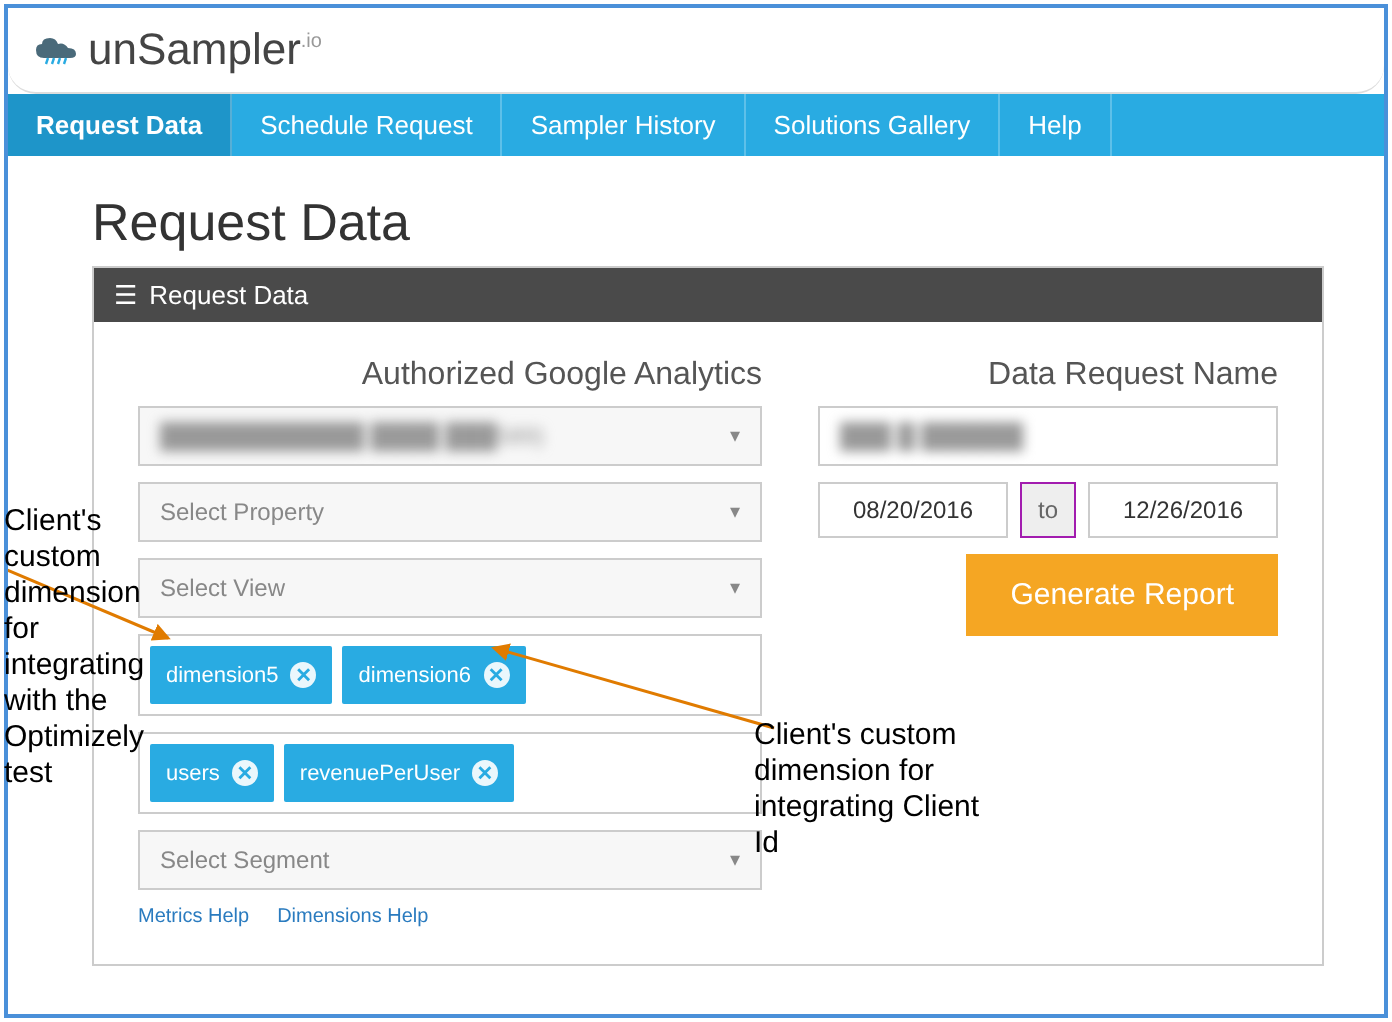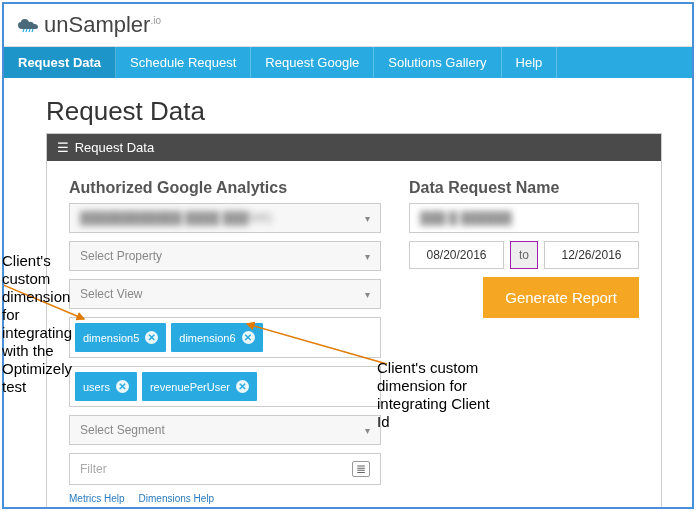--- a/index.html
+++ b/index.html
@@ -1,34 +1,34 @@
 <!DOCTYPE html>
 <html><head>
 <meta charset="utf-8">
 <style>
   * { box-sizing: border-box; margin: 0; padding: 0; }
   body { font-family: "Helvetica Neue", Arial, sans-serif; font-size: 13px; color: #333; background: #fff; width: 696px; }
   .frame { border: 2px solid #4a90d9; width: 692px; height: 507px; margin: 2px; position: relative; overflow: hidden; }
-  .header { display: flex; align-items: center; padding: 8px 12px; border-bottom: 1px solid #ddd; }
+  .header { display: flex; align-items: center; padding: 8px 12px; border-bottom: 1px solid #ddd; border-radius: 14px; }
   .logo { display: flex; align-items: center; gap: 4px; }
   .logo-cloud { width: 24px; height: 16px; }
   .logo-text { font-size: 22px; color: #444; font-weight: 300; }
   .logo-text .bold { font-weight: 500; }
   .logo-text .sup { font-size: 10px; color: #999; vertical-align: super; }
   .navbar { background: #29abe2; display: flex; }
   .nav-item { color: #fff; padding: 8px 14px; font-size: 13px; cursor: pointer; border-right: 1px solid rgba(255,255,255,0.25); }
   .nav-item.active { background: #1e95c9; font-weight: bold; }
   .page { padding: 10px 30px 20px 42px; }
   .page-title { font-size: 26px; font-weight: 300; color: #333; margin: 8px 0 6px 0; }
   .panel { border: 1px solid #ccc; }
   .panel-header { background: #4a4a4a; color: #fff; padding: 6px 10px; font-size: 13px; display: flex; align-items: center; gap: 6px; }
   .panel-body { padding: 18px 22px; display: flex; gap: 28px; position: relative; }
   .col-left { flex: 1; }
   .col-right { width: 230px; }
-  .section-label { font-size: 16px; color: #555; font-weight: 700; margin-bottom: 6px; }
+  .section-label { font-size: 16px; color: #555; font-weight: 400; margin-bottom: 6px; text-align: right; }
   .form-row { margin-bottom: 8px; }
   .select-box, .input-box, .tag-container, .filter-box {
     width: 100%; border: 1px solid #ccc; background: #f7f7f7; color: #888;
     padding: 7px 10px; font-size: 12px; display: flex; align-items: center;
     justify-content: space-between; position: relative;
   }
   .input-box { background: #fff; color: #333; }
   .chev { font-size: 10px; color: #888; }
   .tag-container { background: #fff; padding: 5px; justify-content: flex-start; gap: 5px; flex-wrap: wrap; }
   .tag { background: #29abe2; color: #fff; padding: 8px 8px; font-size: 11px; display: inline-flex; align-items: center; gap: 6px; border-radius: 1px; }
@@ -61,21 +61,21 @@
       </svg>
       <span class="logo-text">
         <span>un</span><span class="bold">Sampler</span><span class="sup">.io</span>
       </span>
     </div>
   </div>
 
   <div class="navbar">
     <div class="nav-item active">Request Data</div>
     <div class="nav-item">Schedule Request</div>
-    <div class="nav-item">Request Google</div>
+    <div class="nav-item">Sampler History</div>
     <div class="nav-item">Solutions Gallery</div>
     <div class="nav-item">Help</div>
   </div>
 
   <div class="page">
     <h1 class="page-title">Request Data</h1>
 
     <div class="panel">
       <div class="panel-header">
         <span>☰</span>
@@ -134,26 +134,20 @@
             </div>
           </div>
 
           <div class="form-row">
             <div class="select-box">
               <span>Select Segment</span>
               <span class="chev">▾</span>
             </div>
           </div>
 
-          <div class="form-row">
-            <div class="filter-box">
-              <span>Filter</span>
-              <span class="filter-icon">≣</span>
-            </div>
-          </div>
 
           <div class="help-links">
             <a>Metrics Help</a>
             <a>Dimensions Help</a>
           </div>
         </div>
 
         <div class="col-right">
           <div class="section-label">Data Request Name</div>
           <div class="form-row">

